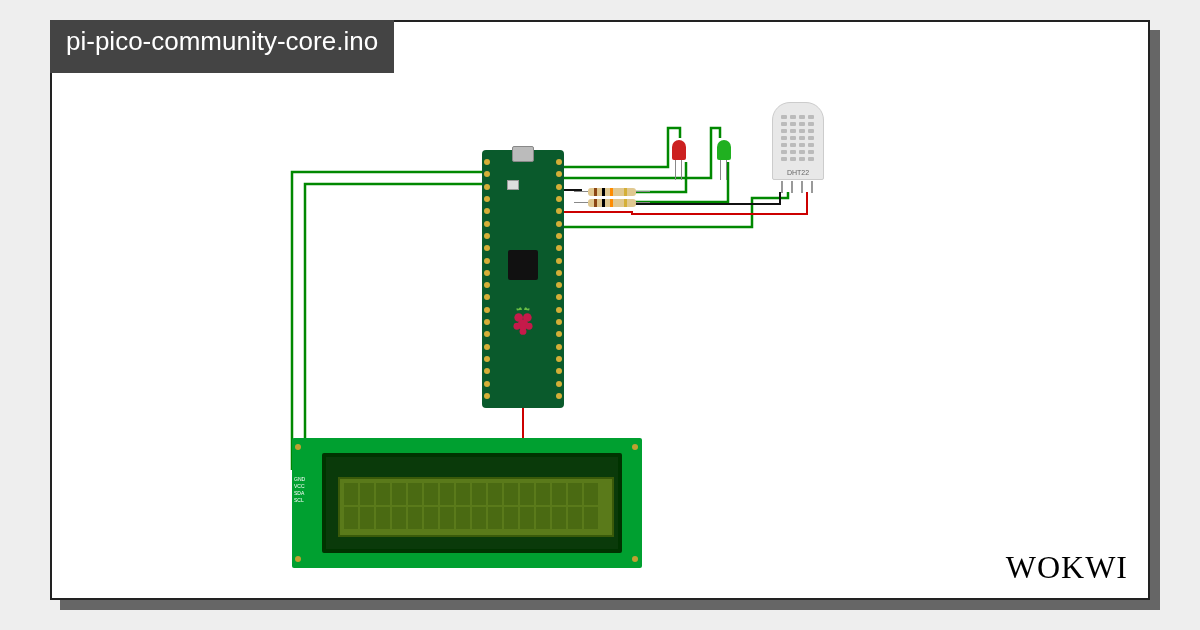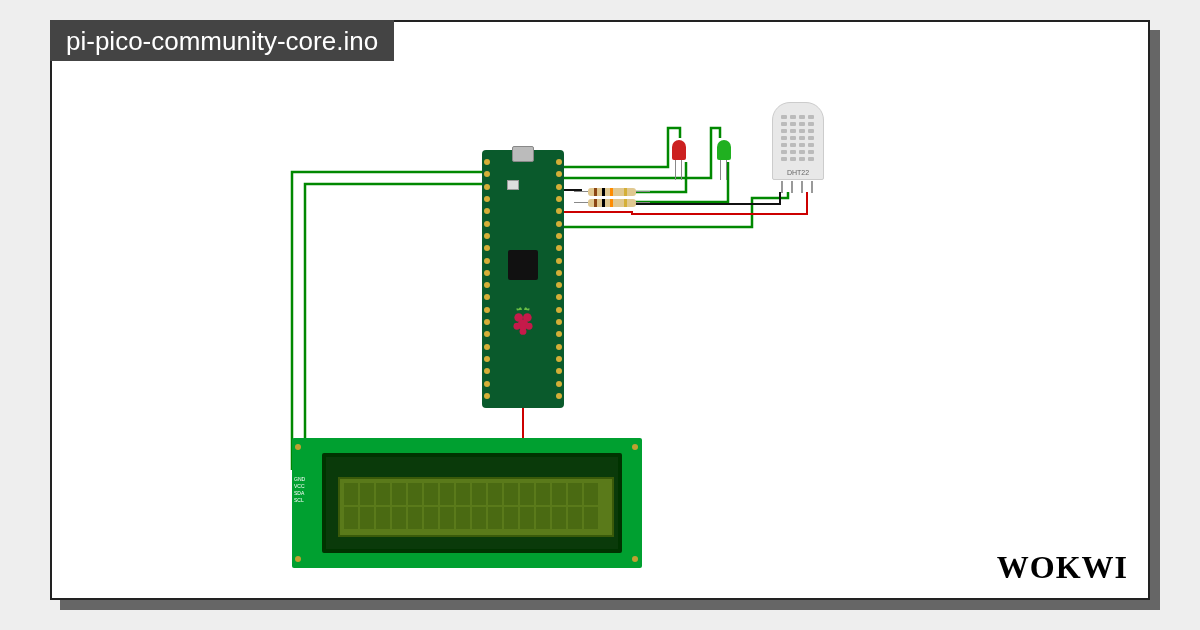--- a/index.html
+++ b/index.html
@@ -31,30 +31,30 @@
       height: 580px;
       background: #666;
       z-index: -1;
     }
     .title-bar {
       position: absolute;
       left: -2px;
       top: -2px;
       background: #444;
       color: #fff;
-      padding: 6px 16px 4px 16px;
+      padding: 6px 16px 16px 16px;
       font-size: 26px;
       font-weight: normal;
     }
     .logo {
       position: absolute;
       right: 20px;
       bottom: 12px;
       font-size: 32px;
-      font-weight: bold;
+      font-weight: normal;
       letter-spacing: 1px;
       font-family: 'Comic Sans MS', cursive;
     }
     .circuit {
       position: absolute;
       left: 0;
       top: 40px;
       width: 1100px;
       height: 520px;
     }

